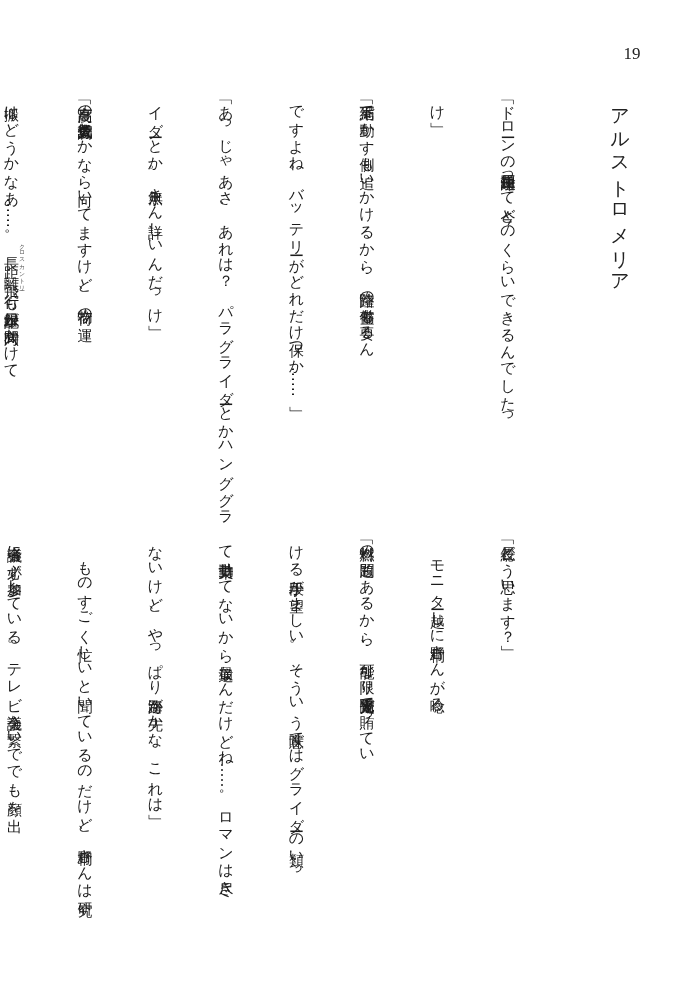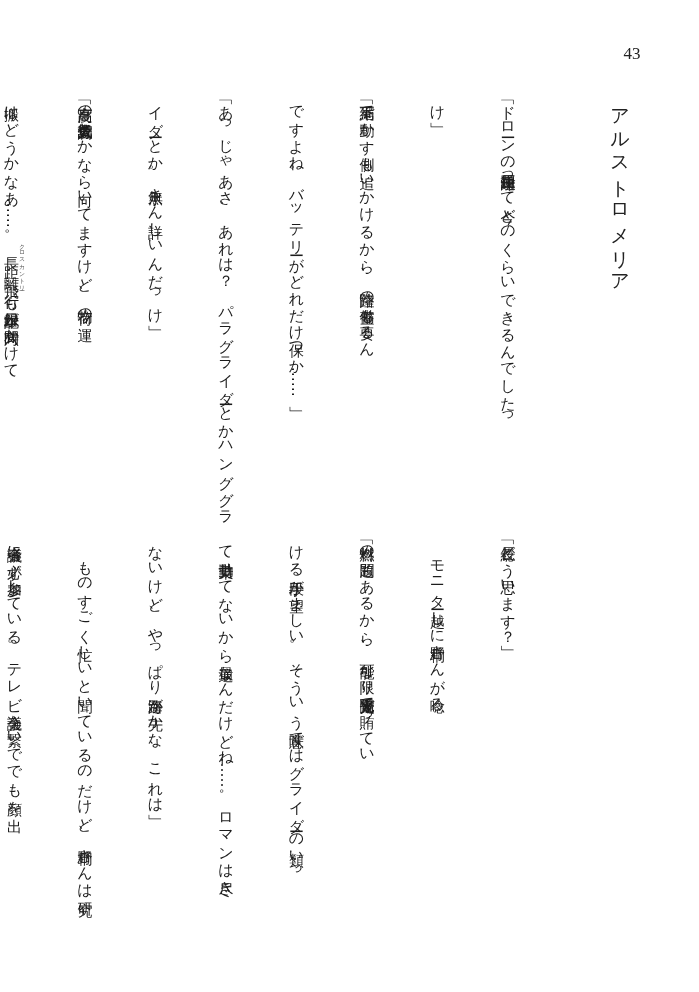--- a/index.html
+++ b/index.html
@@ -12,21 +12,21 @@
   .block { position: absolute; writing-mode: vertical-rl; font-size: 15px;
            line-height: 23.5px; letter-spacing: 0px; white-space: pre; color: #1c1c1c; }
   .block-top { top: 95px; right: 133px; height: 405px; }
   .block-bottom { top: 535px; right: 133px; height: 415px; }
   .line { display: block; }
   ruby rt { font-size: 6px; color: #555; }
 </style>
 </head>
 <body>
 
-<div class="page-number">43</div>
+<div class="page-number">19</div>
 <div class="chapter-title">アルストロメリア</div>
 
 <div class="block block-top">
   <span class="line">「ドローンの長距離運用って今どのくらいできるんでしたっ</span>
   <span class="line">け」</span>
   <span class="line">「結局下で動かす側も追いかけるから、陸路の整備も要るん</span>
   <span class="line">ですよね。バッテリーがどれだけ保つか……」</span>
   <span class="line">「あっじゃあさ、あれは？　パラグライダーとかハンググラ</span>
   <span class="line">イダーとか。水無さん詳しいんだっけ」</span>
   <span class="line">「高高度の大気成分調査とかなら向いてますけど、荷物の運</span>

